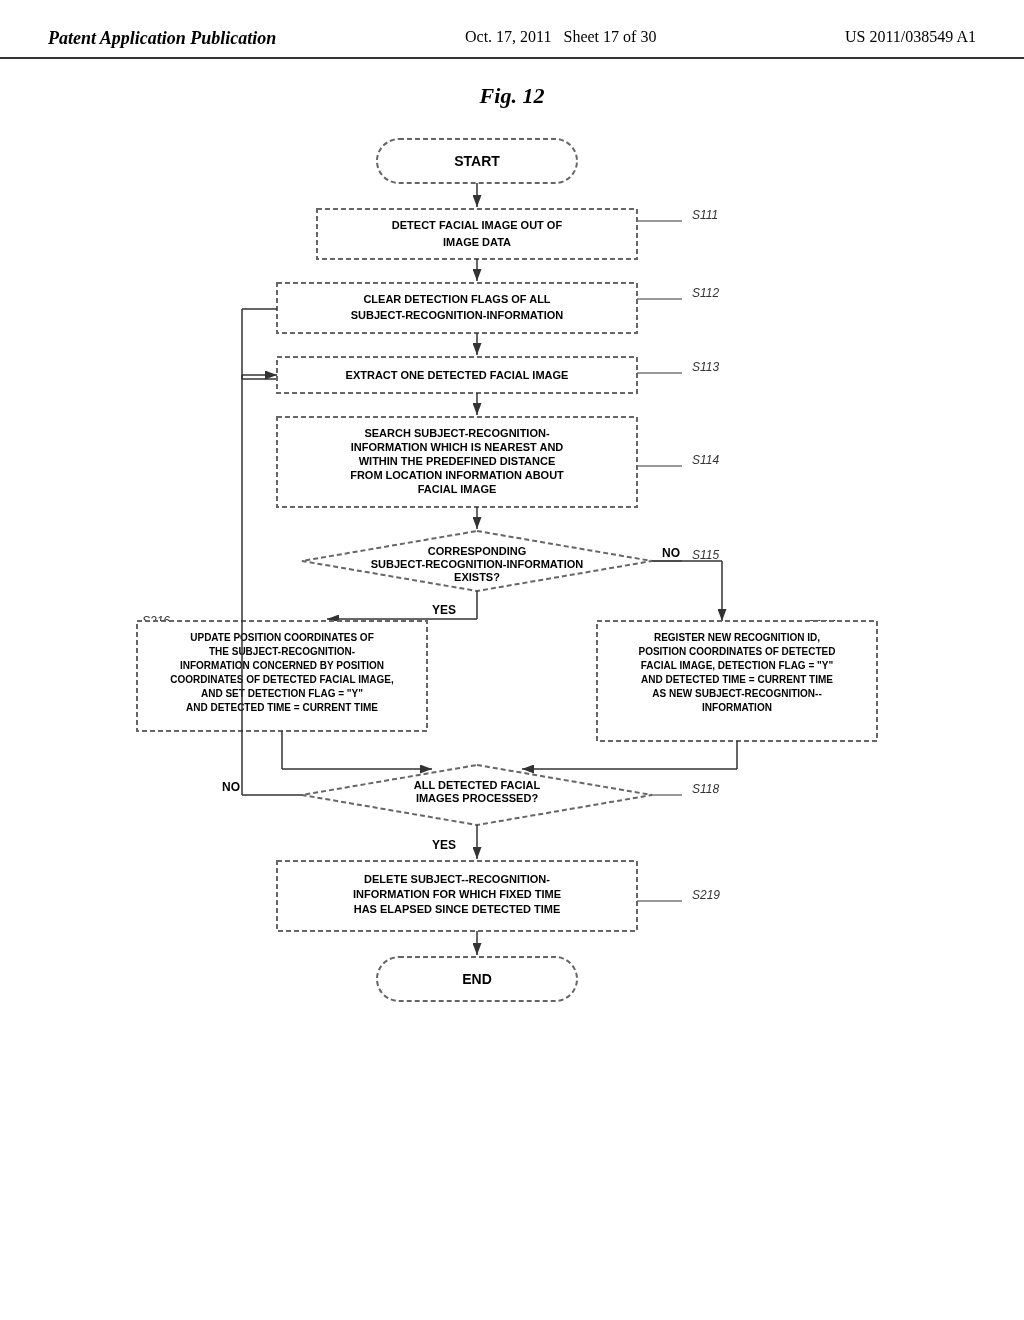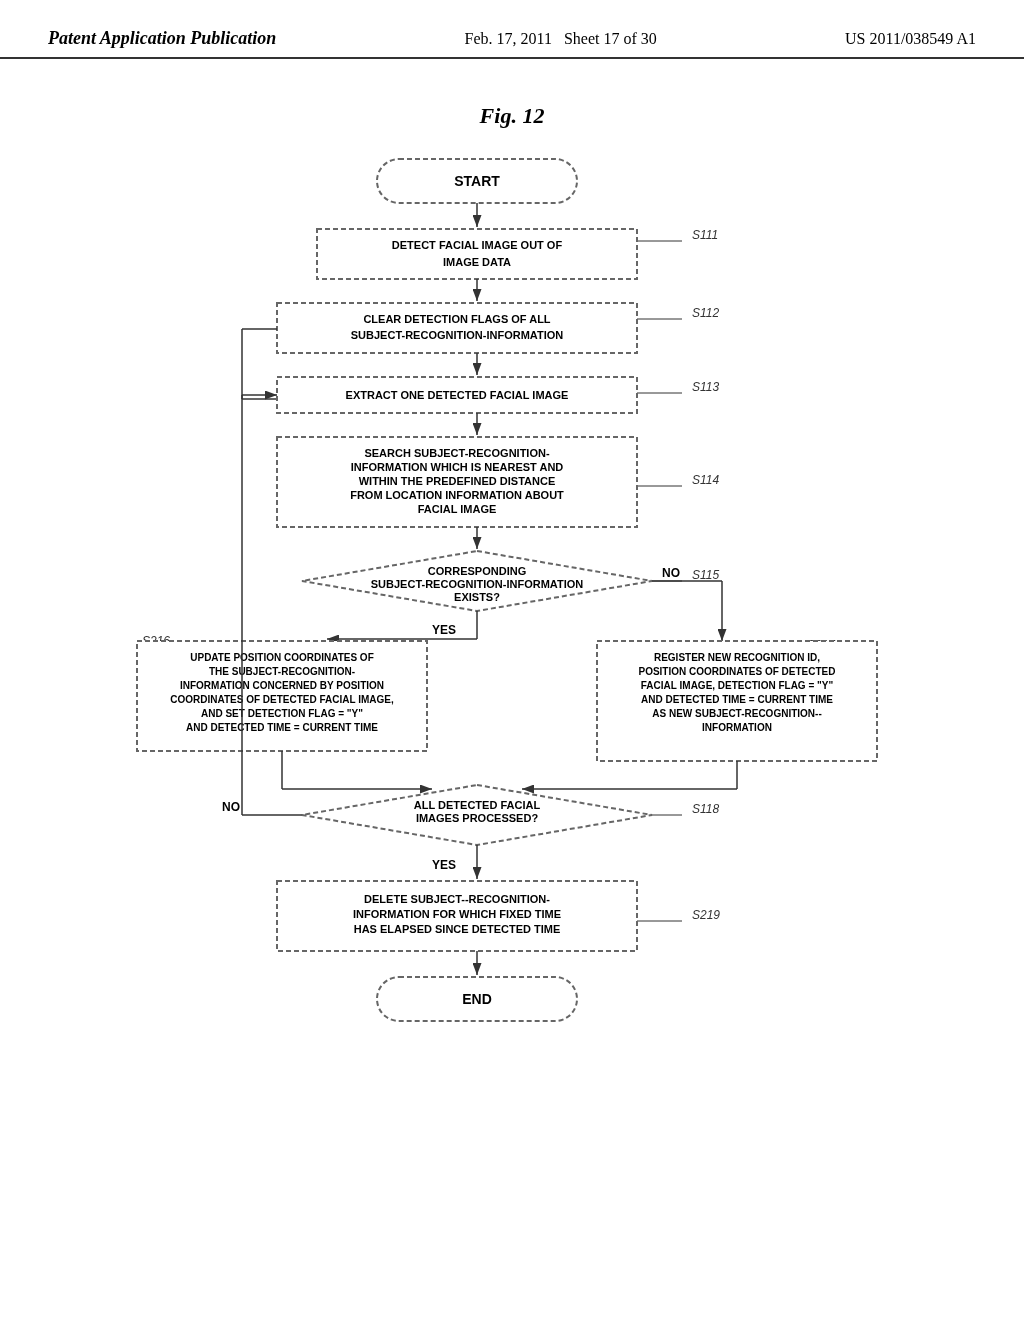--- a/index.html
+++ b/index.html
@@ -9,21 +9,21 @@
       background: #fff;
       font-family: 'Times New Roman', Times, serif;
       position: relative;
       overflow: hidden;
     }
 
     
     .header {
       display: flex;
       justify-content: space-between;
-      align-items: center;
+      align-items: flex-start;
       padding: 28px 48px 0 48px;
       border-bottom: 2px solid #333;
       padding-bottom: 8px;
     }
     .header-left {
       font-size: 18px;
       font-weight: bold;
       font-style: italic;
     }
     .header-center {
@@ -33,21 +33,21 @@
     .header-right {
       font-size: 16px;
       font-weight: normal;
     }
 
     
     .fig-label {
       text-align: center;
       font-size: 22px;
       font-weight: bold;
-      margin-top: 44px;
+      margin-top: 24px;
       margin-bottom: 10px;
       font-style: italic;
     }
 
     
     .flowchart {
       position: relative;
       width: 780px;
       margin: 0 auto;
       height: 1160px;
@@ -63,21 +63,21 @@
       height: 100%;
       pointer-events: none;
     }
   </style>
 </head>
 <body>
 
 <div class="header">
   <div class="header-left">Patent Application Publication</div>
   <div class="header-center">
-    <span>Feb. 17, 2011</span>&nbsp;&nbsp;
+    <span>Oct. 17, 2011</span>&nbsp;&nbsp;
     <span>Sheet 17 of 30</span>
   </div>
   <div class="header-right">US 2011/038549 A1</div>
 </div>
 
 <div class="fig-label">Fig. 12</div>
 
 <div class="flowchart">
   <svg class="flowchart-svg" viewBox="0 0 780 1160" xmlns="http://www.w3.org/2000/svg">
     <defs>

